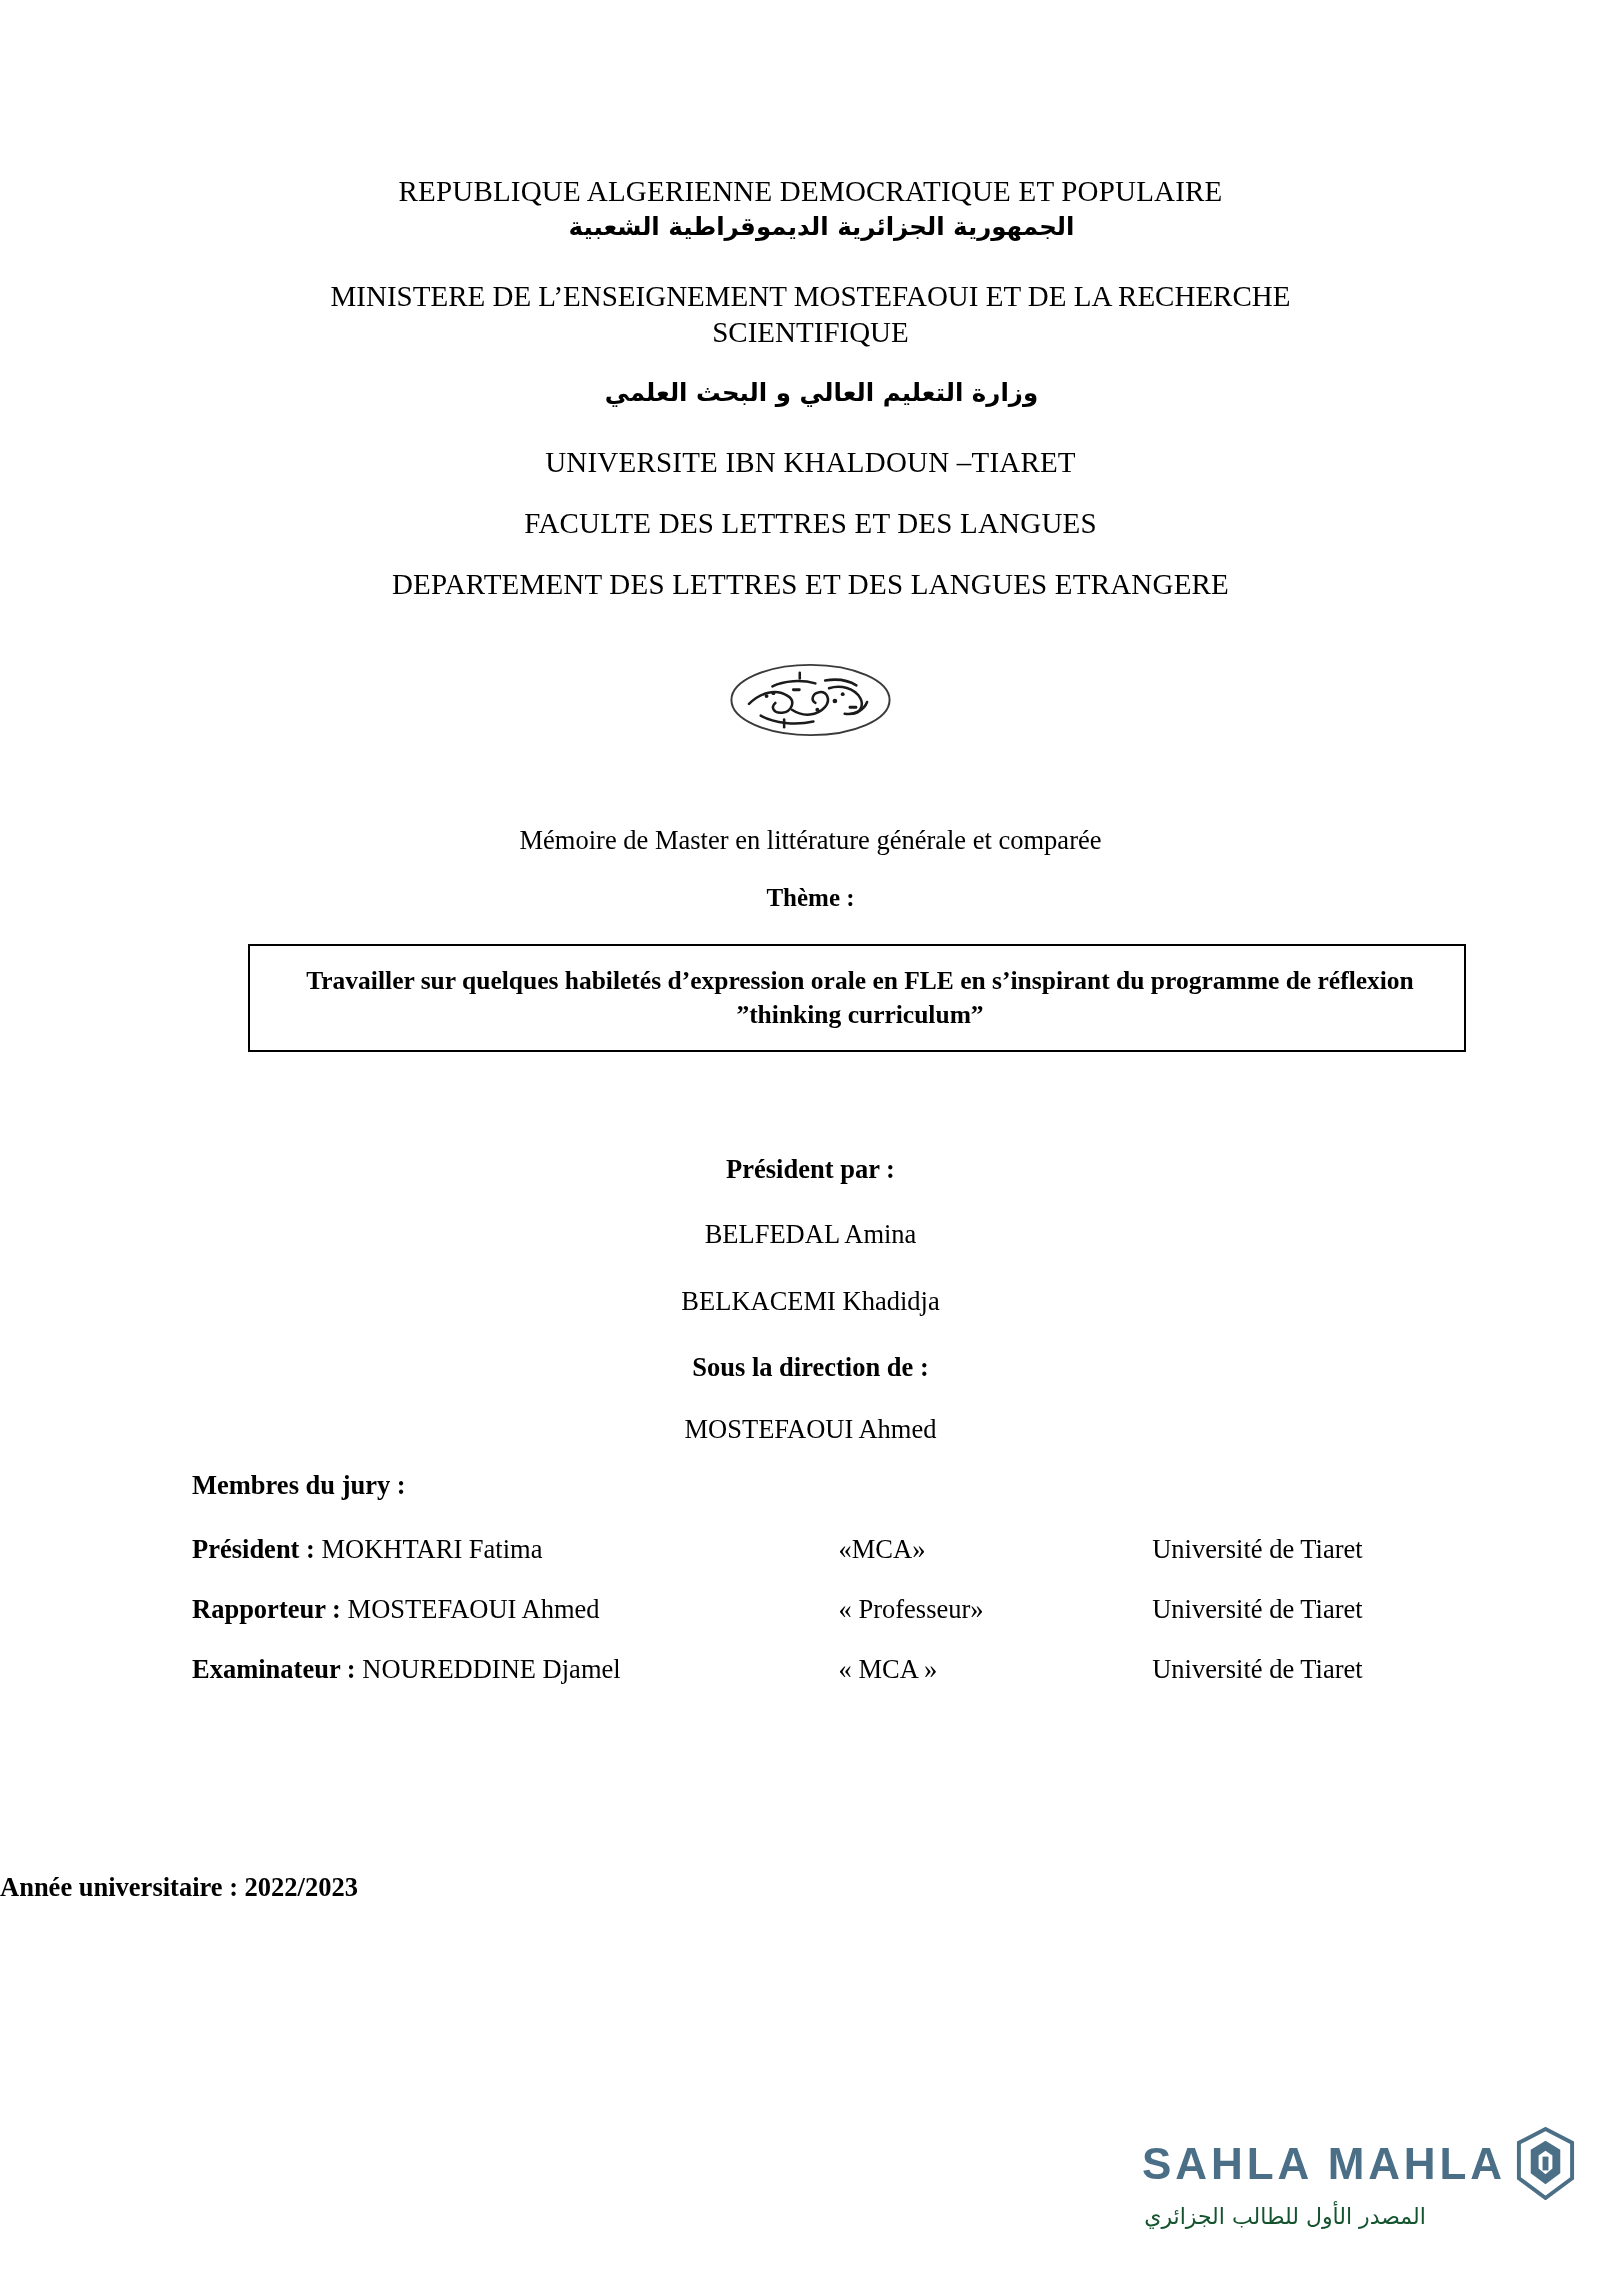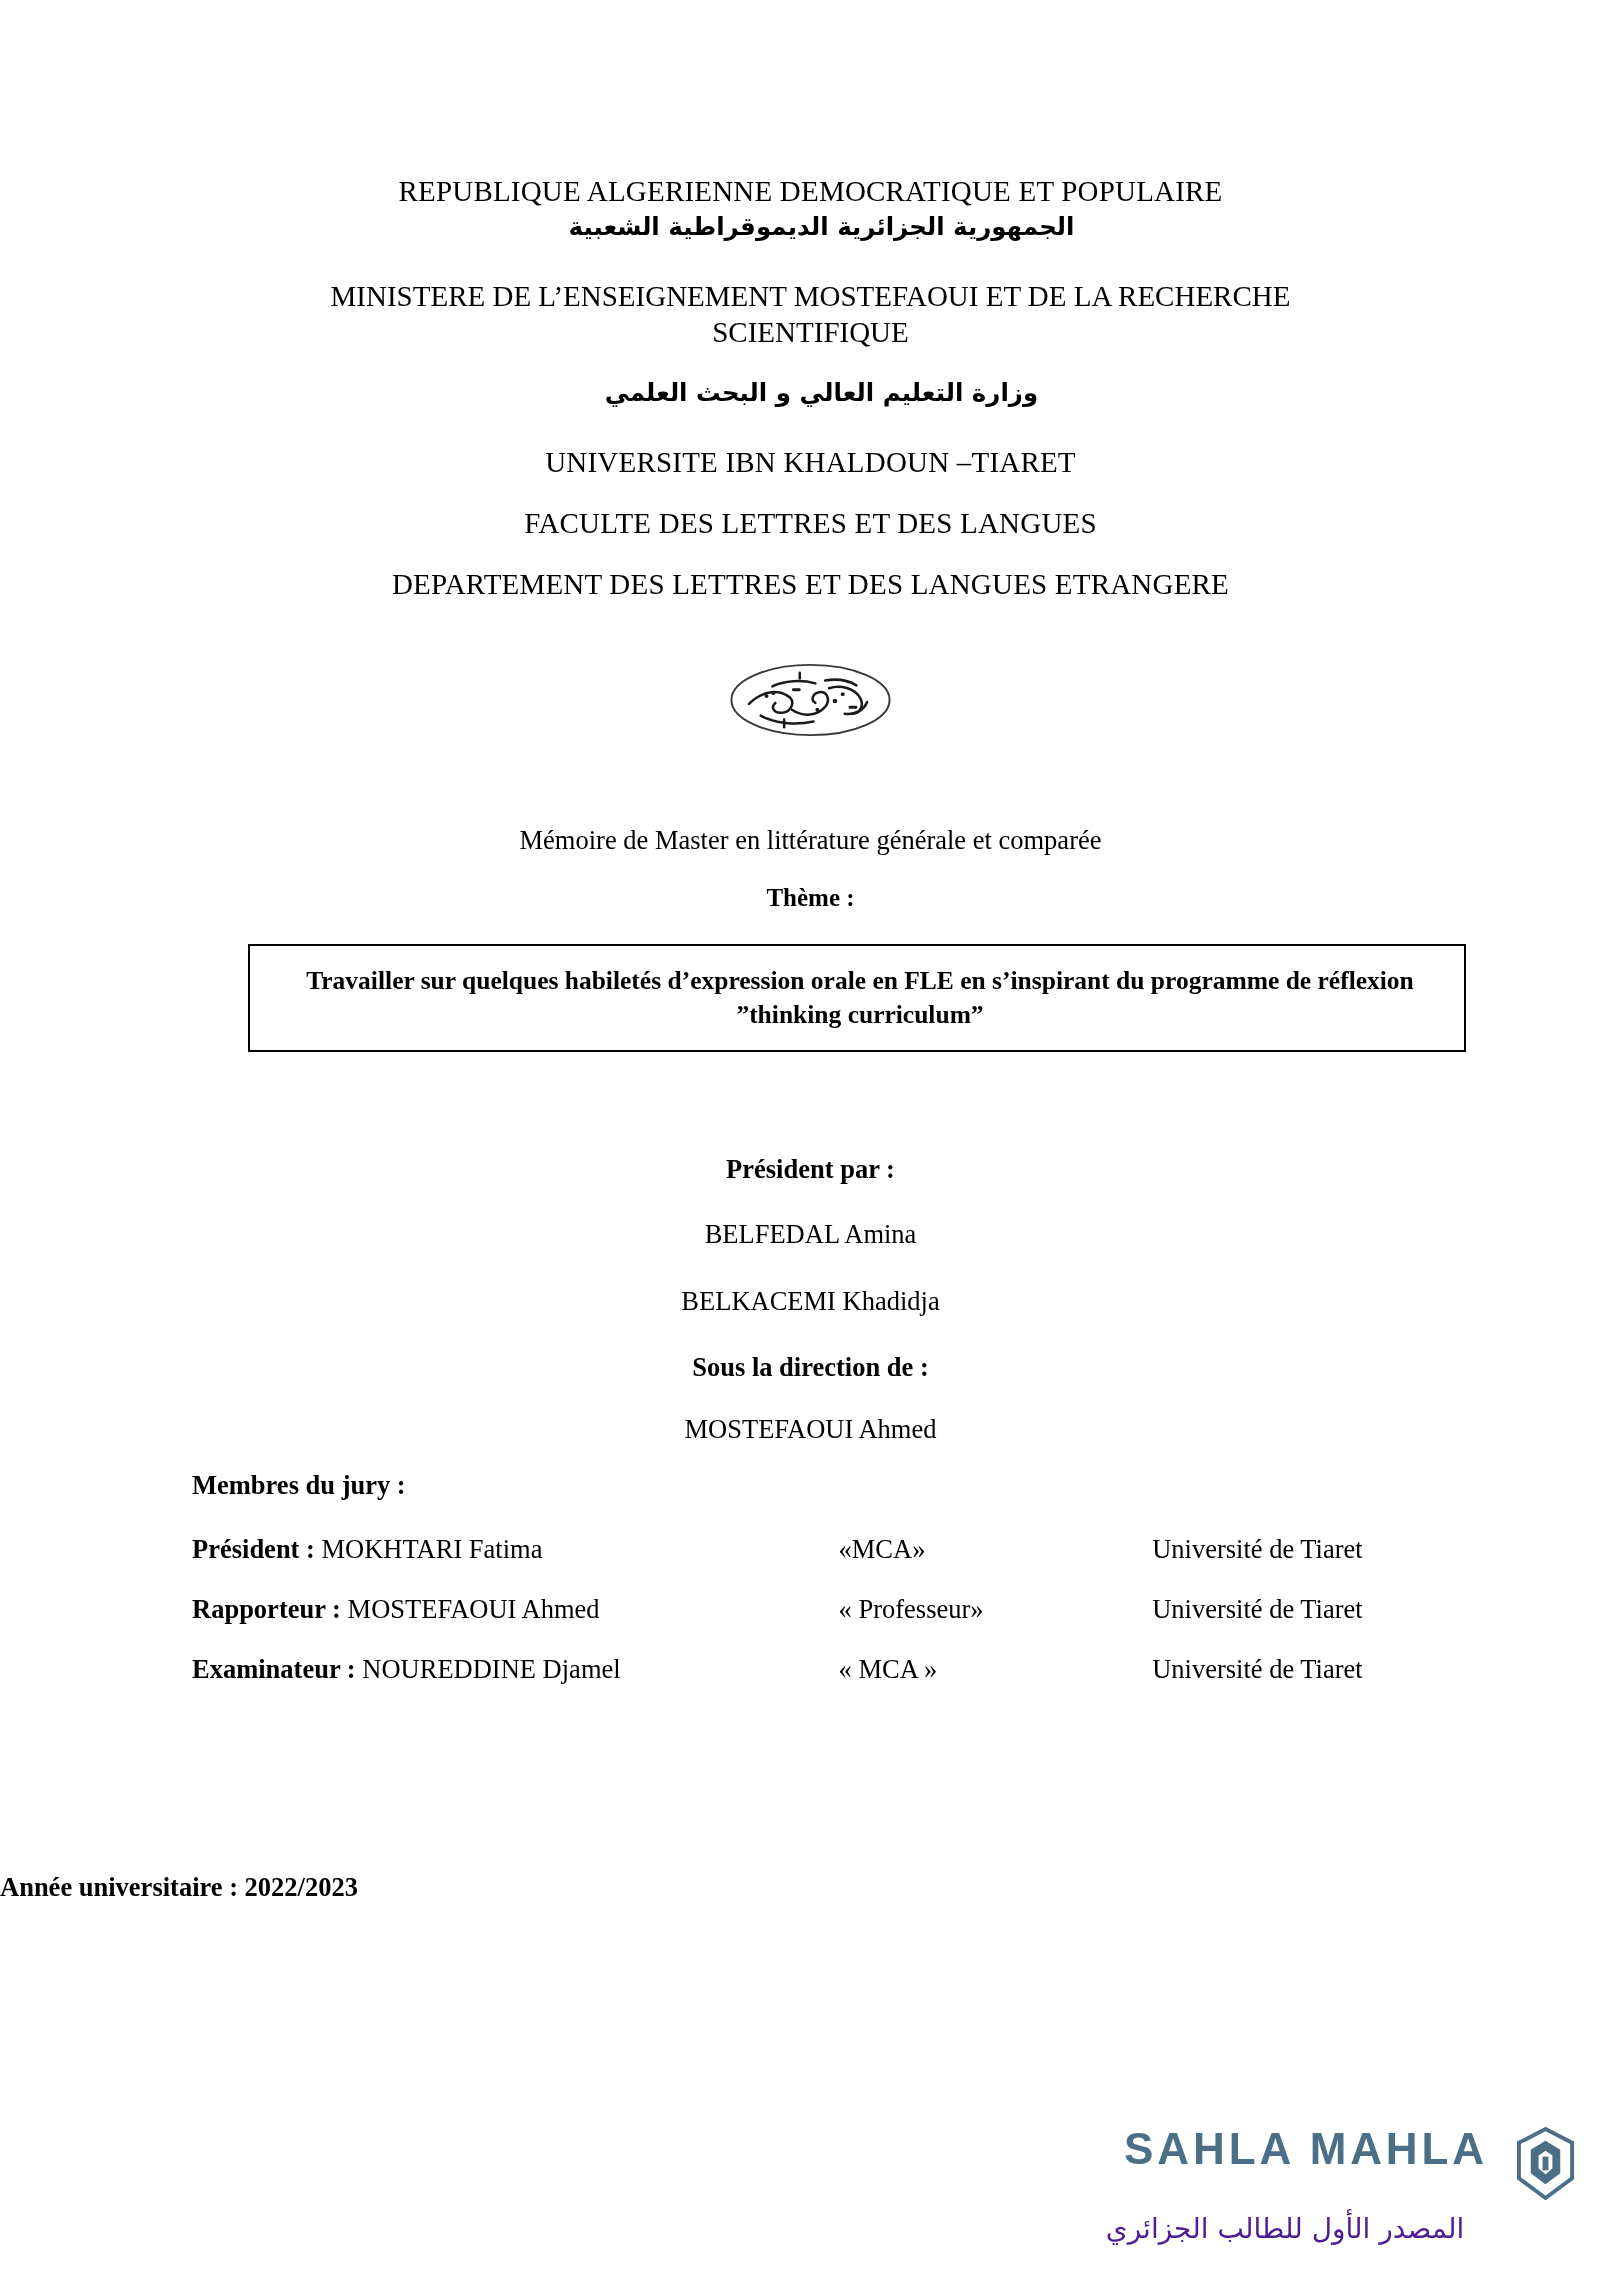--- a/index.html
+++ b/index.html
@@ -179,39 +179,40 @@
   
   .watermark {
     position: absolute;
     left: 1068px;
     top: 2127px;
     width: 510px;
     height: 147px;
   }
   .wm-row {
     display: flex;
+    align-items: center;
     justify-content: flex-end;
-    gap: 25px;
+    gap: 7px;
   }
   .wm-title {
     font-family: "Liberation Sans", "DejaVu Sans", sans-serif;
     font-size: 44px;
     font-weight: bold;
     letter-spacing: 3.9px;
     color: #4a6f86;
     line-height: 1;
   }
   .wm-mark { width: 65px; height: 73px; flex: 0 0 auto; }
   .wm-sub {
     direction: rtl;
     text-align: center;
     font-family: "DejaVu Sans", "Liberation Sans", sans-serif;
-    font-size: 28px;
-    color: #4c1d95;
-    margin-top: 12px;
+    font-size: 22px;
+    color: #14532d;
+    margin-top: 4px;
     letter-spacing: 1px;
     padding-right: 76px;
   }
 </style>
 </head>
 <body>
 
 <div class="page">
 
   <div class="header">

